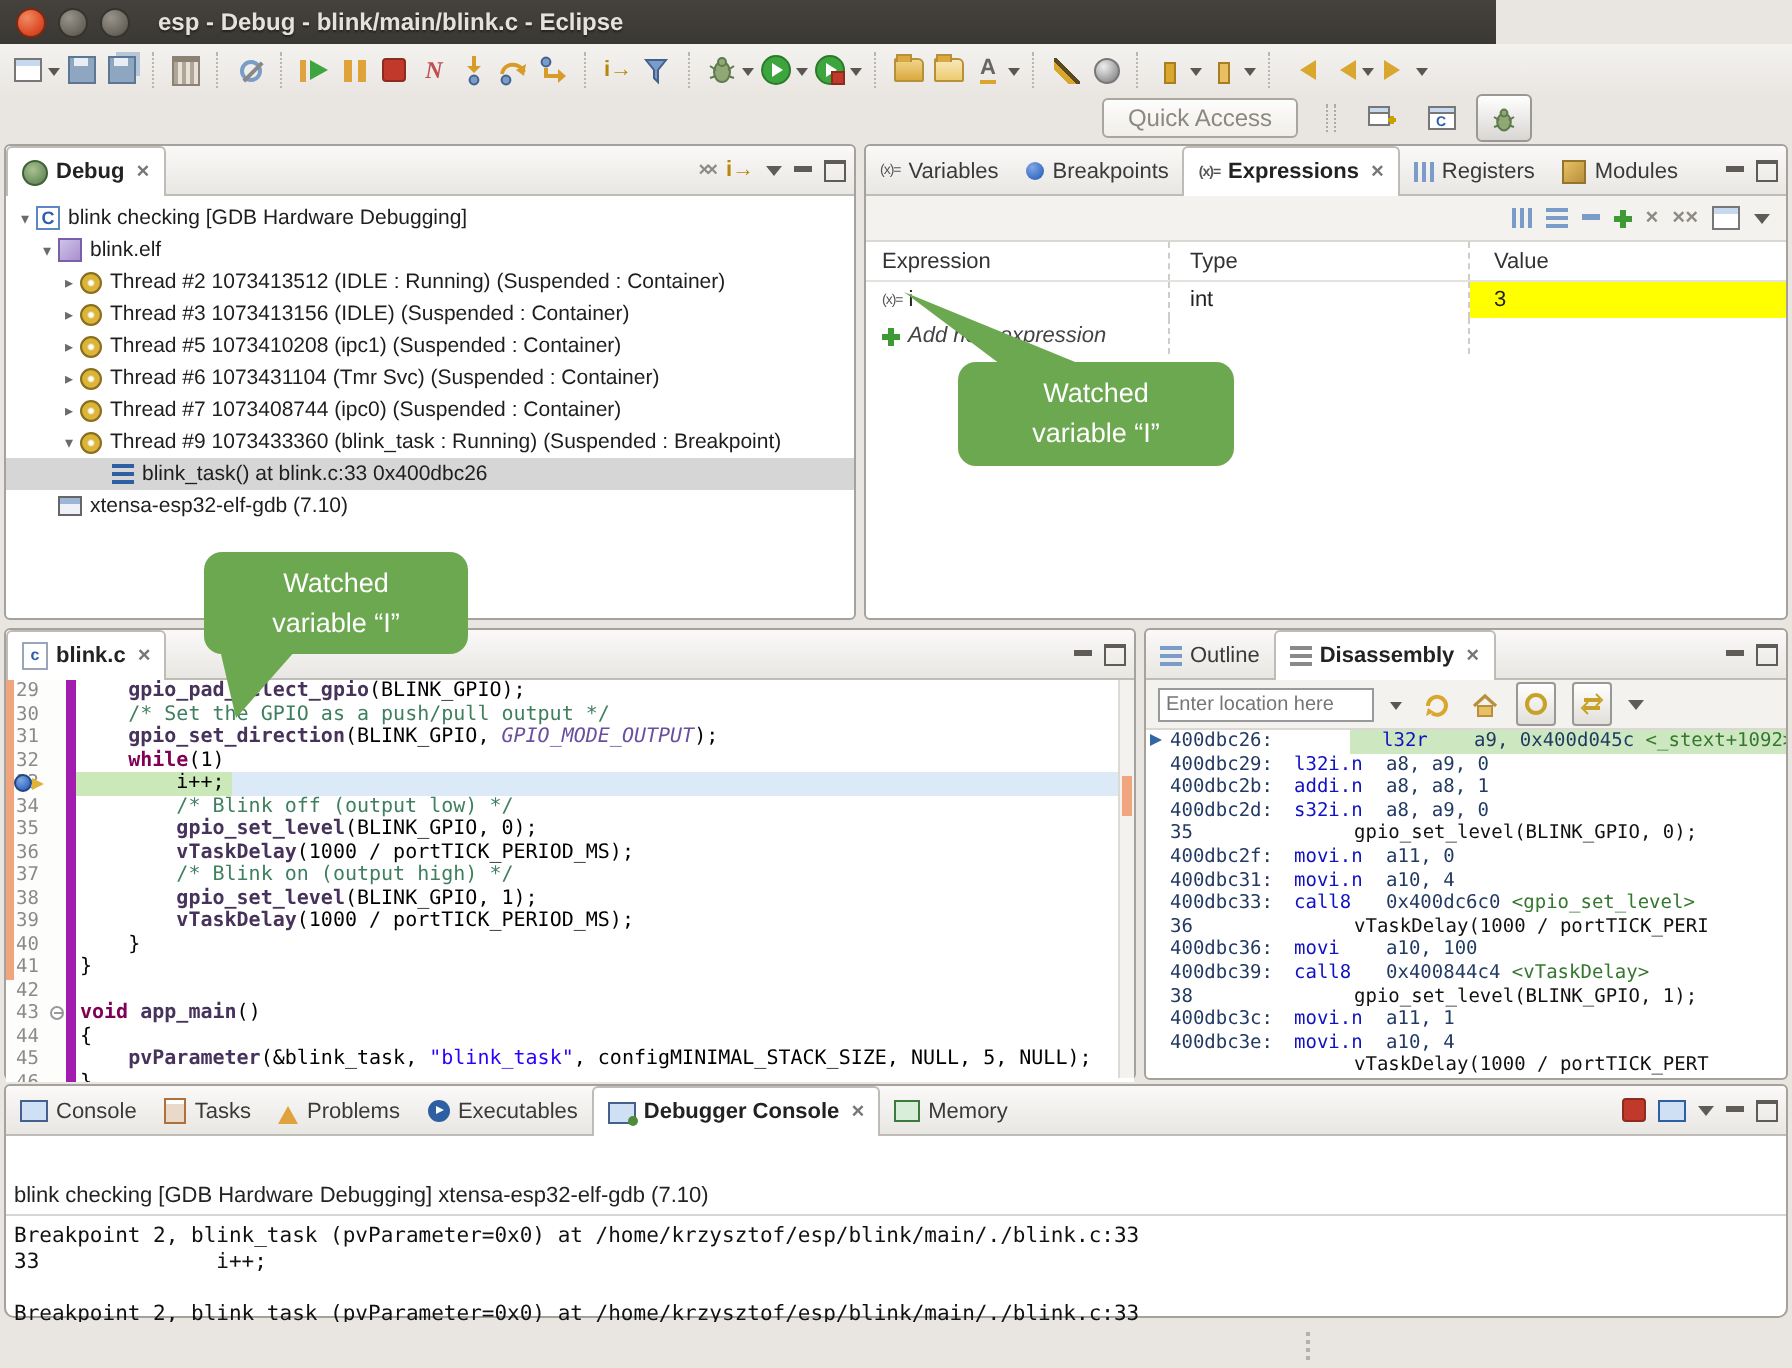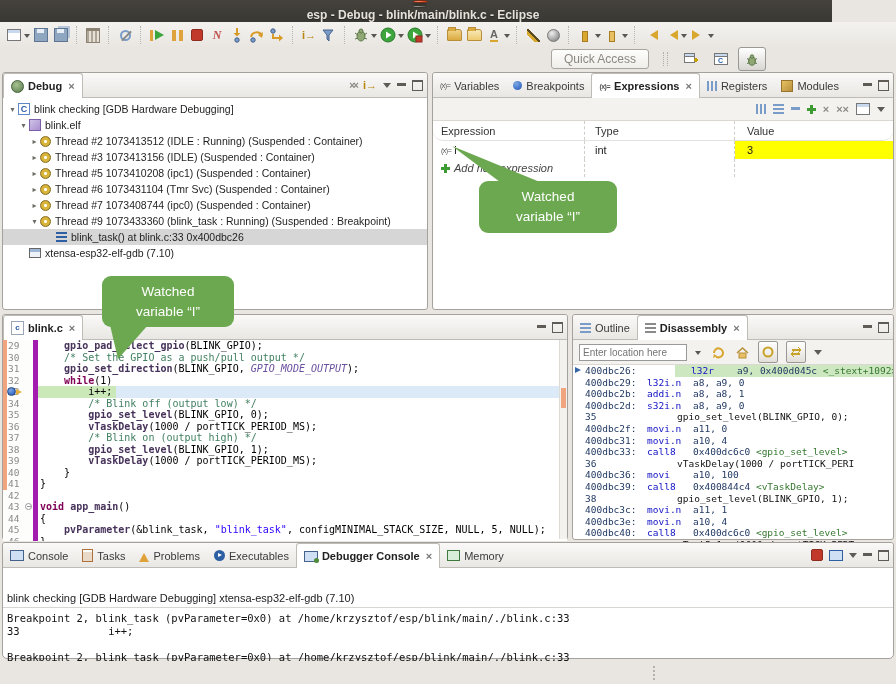--- a/index.html
+++ b/index.html
@@ -1,20 +1,20 @@
 <!DOCTYPE html>
 <html><head>
 <meta charset="utf-8">
 <style>
   html,body{margin:0;padding:0;}
   body{width:896px;height:684px;overflow:hidden;font-family:"Liberation Sans",sans-serif;}
   .screen{position:relative;width:896px;height:684px;background:#E9E6E2;}
 
   
-  .titlebar{position:absolute;left:0;top:0;width:832px;height:22px;background:linear-gradient(#45423D,#3A3833);display:flex;align-items:center;flex-direction:column;}
+  .titlebar{position:absolute;left:0;top:0;width:748px;height:22px;background:linear-gradient(#45423D,#3A3833);display:flex;align-items:center;}
   .winbtn{width:13px;height:13px;border-radius:50%;margin-left:6px;}
   .winbtn.close{background:radial-gradient(circle at 35% 30%,#F08A63,#DE4F2A 60%,#B23A17);border:1px solid #7E2810;margin-left:8px;}
   .winbtn.minmax{background:radial-gradient(circle at 35% 30%,#98948B,#6B675F 65%,#4E4B45);border:1px solid #35332E;}
   .title-text{color:#E6E2DA;font-size:12px;font-weight:bold;margin-left:14px;text-shadow:0 1px 1px #222;}
 
   
   .toolbar{position:absolute;left:0;top:22px;width:896px;height:26px;background:linear-gradient(#F4F2EF,#E9E6E2);display:flex;align-items:center;padding-left:4px;box-sizing:border-box;}
   .toolbar2{position:absolute;left:0;top:48px;width:772px;height:22px;display:flex;align-items:center;justify-content:flex-end;padding-right:6px;box-sizing:border-box;}
   .sep{width:1px;height:18px;border-left:1px dotted #B9B5AF;margin:0 5px;}
   .i16{width:20px;height:20px;display:inline-flex;align-items:center;justify-content:center;position:relative;}
@@ -60,21 +60,21 @@
   .twisty{width:11px;color:#6E6B66;font-size:8px;text-align:center;flex:0 0 auto;}
   .ticn{display:inline-block;flex:0 0 auto;margin-right:4px;box-sizing:border-box;}
   .ticn-c-app{width:12px;height:12px;border:1px solid #5E87C8;background:#FFF;color:#2D5FA8;font:bold 9px/10px "Liberation Sans",sans-serif;text-align:center;}
   .ticn-elf{width:12px;height:12px;background:linear-gradient(135deg,#CFC3E6,#A98FD0);border:1px solid #7A5FA8;}
   .ticn-thread{width:11px;height:11px;border-radius:50%;border:1px solid #8A6D1D;background:radial-gradient(circle,#FFF 0 1px,#D9B53A 2px 4px,#B08E25 5px);}
   .ticn-frame{width:11px;height:10px;background:linear-gradient(#2E5FA3 0 2px,transparent 2px 4px,#2E5FA3 4px 6px,transparent 6px 8px,#2E5FA3 8px 10px);}
   .ticn-gdb{width:12px;height:10px;border:1px solid #666;background:linear-gradient(#9DB6D6 0 3px,#EEF2F8 3px);}
 
   
   .etable{font-size:11px;color:#222;}
-  .ehead{display:flex;height:19px;align-items:center;border-bottom:1px solid #E4E2DE;color:#333;border-radius:10px;}
+  .ehead{display:flex;height:19px;align-items:center;border-bottom:1px solid #E4E2DE;color:#333;}
   .ecol1{width:152px;padding-left:8px;box-sizing:border-box;border-right:1px dashed #CFCDC8;height:100%;display:flex;align-items:center;}
   .ecol2{width:150px;padding-left:10px;box-sizing:border-box;border-right:1px dashed #CFCDC8;height:100%;display:flex;align-items:center;}
   .ecol3{flex:1;padding-left:12px;height:100%;display:flex;align-items:center;}
   .erow{display:flex;height:18px;align-items:center;}
   .xicon{font-size:7px;color:#555;margin-right:3px;letter-spacing:-0.5px;}
   .addrow{font-style:italic;color:#444;}
 
   
   .callout{position:absolute;border-radius:9px;color:#FFF;font-size:13.5px;text-align:center;display:flex;flex-direction:column;justify-content:center;line-height:20px;z-index:40;font-family:"Liberation Sans",sans-serif;}
   .callout-tail{position:absolute;z-index:39;}
@@ -533,21 +533,20 @@
         <div class="dis-row"><span class="dnum">35</span><span class="dsrc">gpio_set_level(BLINK_GPIO, 0);</span></div>
         <div class="dis-row"><span class="daddr">400dbc2f:</span><span class="dop">movi.n</span><span class="dargs">a11, 0</span></div>
         <div class="dis-row"><span class="daddr">400dbc31:</span><span class="dop">movi.n</span><span class="dargs">a10, 4</span></div>
         <div class="dis-row"><span class="daddr">400dbc33:</span><span class="dop">call8</span><span class="dargs">0x400dc6c0 </span><span class="dsym">&lt;gpio_set_level&gt;</span></div>
         <div class="dis-row"><span class="dnum">36</span><span class="dsrc">vTaskDelay(1000 / portTICK_PERI</span></div>
         <div class="dis-row"><span class="daddr">400dbc36:</span><span class="dop">movi</span><span class="dargs">a10, 100</span></div>
         <div class="dis-row"><span class="daddr">400dbc39:</span><span class="dop">call8</span><span class="dargs">0x400844c4 </span><span class="dsym">&lt;vTaskDelay&gt;</span></div>
         <div class="dis-row"><span class="dnum">38</span><span class="dsrc">gpio_set_level(BLINK_GPIO, 1);</span></div>
         <div class="dis-row"><span class="daddr">400dbc3c:</span><span class="dop">movi.n</span><span class="dargs">a11, 1</span></div>
         <div class="dis-row"><span class="daddr">400dbc3e:</span><span class="dop">movi.n</span><span class="dargs">a10, 4</span></div>
-        <div class="dis-row"><span class="daddr">400dbc40:</span><span class="dop">call8</span><span class="dargs">0x400dc6c0 </span><span class="dsym">&lt;gpio_set_level&gt;</span></div>
         <div class="dis-row"><span class="dnum"></span><span class="dsrc">vTaskDelay(1000 / portTICK_PERT</span></div>
       </div>
   </div>
 
   <div class="panel" id="console-panel">
     <div class="tabbar">
       <div class="tab">
           <span class="ic-console"></span>
           <span>Console</span>
         </div>

